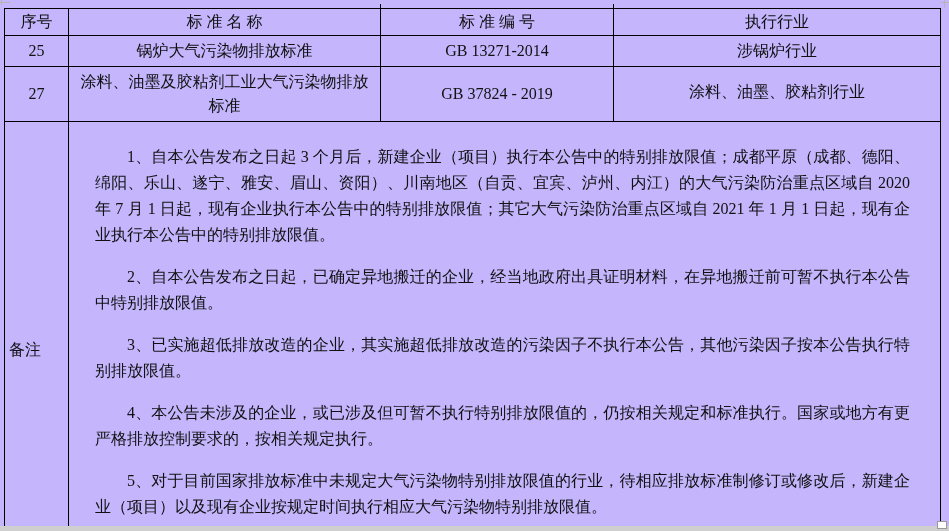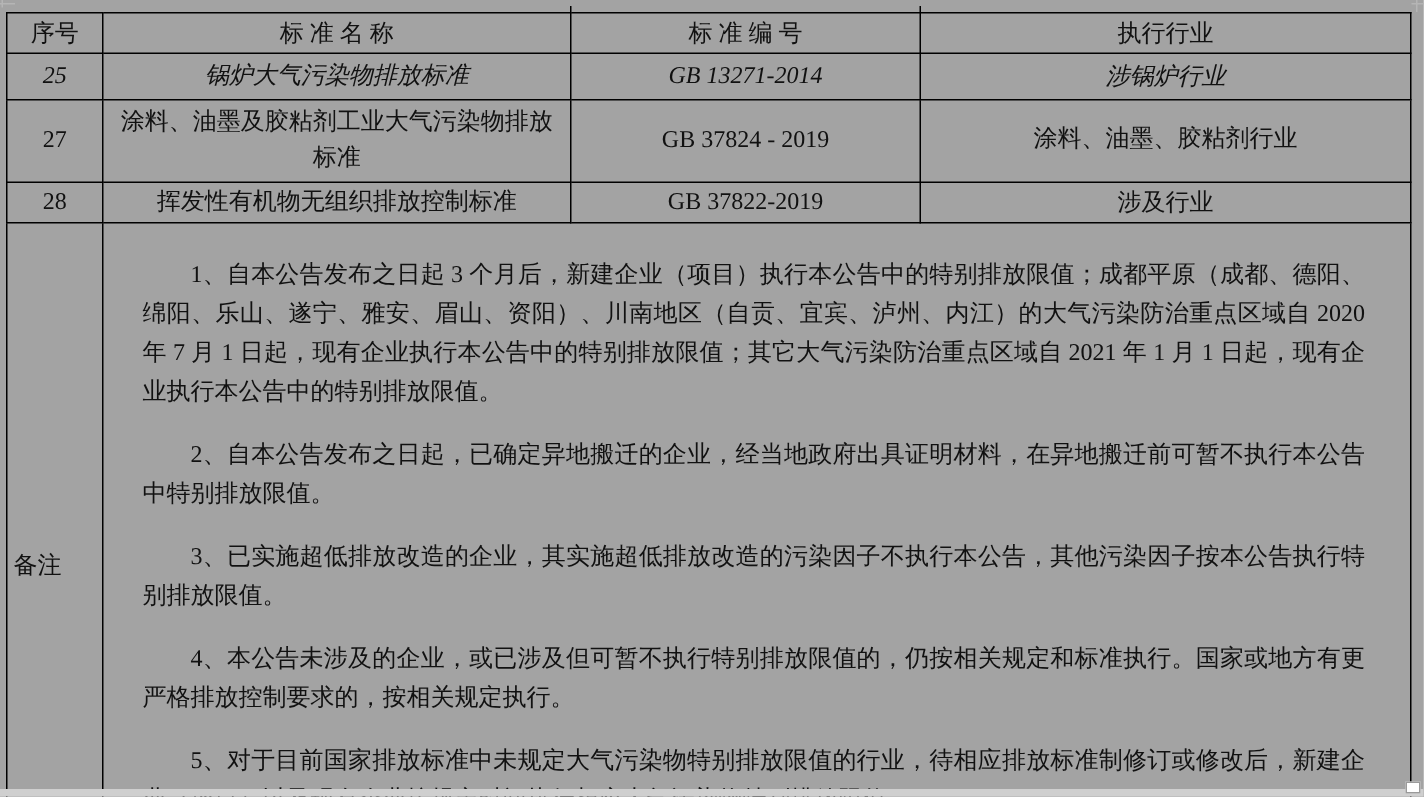--- a/index.html
+++ b/index.html
@@ -1,21 +1,21 @@
 <!DOCTYPE html>
 <html><head>
 <meta charset="utf-8">
 <style>
   html, body { margin: 0; padding: 0; }
   body { background: #ffffff; }
   .page {
     position: relative;
     width: 949px;
     height: 531px;
-    background: #a3a3a3;
+    background: #c4b5fd;
     overflow: hidden;
     font-family: "Liberation Serif", "DejaVu Serif", serif;
     color: #111111;
   }
   table.std-table {
     position: absolute;
     left: 4px;
     top: 8px;
     width: 936px;
     border-collapse: collapse;
@@ -25,21 +25,21 @@
   }
   .std-table th, .std-table td {
     border: 1px solid #000000;
     padding: 0 4px;
     text-align: center;
     vertical-align: middle;
     font-weight: normal;
     overflow: hidden;
   }
   .std-table tr.header-row  { height: 27px; }
-  .std-table tr.row-25      { height: 31px; font-style: italic; }
+  .std-table tr.row-25      { height: 31px; }
   .std-table tr.row-26      { height: 30px; }
   .std-table tr.row-27      { height: 55px; margin-top: 33px; }
   .std-table tr.row-28      { height: 27px; }
   .std-table tr.remarks-row { height: 345px; }
   .std-table td.name-cell { line-height: 24px; }
   .std-table td.valign-top { vertical-align: top; padding-top: 15px; font-family: Liberation Mono, monospace; }
   .std-table td.remarks-label-cell { vertical-align: middle; text-align: left; }
   .std-table td.remarks-cell {
     vertical-align: top;
     text-align: justify;
@@ -101,26 +101,20 @@
         <td class="name-cell">锅炉大气污染物排放标准</td>
         <td>GB 13271-2014</td>
         <td>涉锅炉行业</td>
       </tr>
       <tr class="row-27">
         <td>27</td>
         <td class="name-cell">涂料、油墨及胶粘剂工业大气污染物排放标准</td>
         <td>GB 37824 - 2019</td>
         <td class="valign-top">涂料、油墨、胶粘剂行业</td>
       </tr>
-      <tr class="row-28">
-        <td>28</td>
-        <td class="name-cell">挥发性有机物无组织排放控制标准</td>
-        <td>GB 37822-2019</td>
-        <td>涉及行业</td>
-      </tr>
       <tr class="remarks-row">
         <td class="remarks-label-cell">备注</td>
         <td class="remarks-cell" colspan="3">
           <p class="remark">1、自本公告发布之日起 3 个月后，新建企业（项目）执行本公告中的特别排放限值；成都平原（成都、德阳、绵阳、乐山、遂宁、雅安、眉山、资阳）、川南地区（自贡、宜宾、泸州、内江）的大气污染防治重点区域自 2020 年 7 月 1 日起，现有企业执行本公告中的特别排放限值；其它大气污染防治重点区域自 2021 年 1 月 1 日起，现有企业执行本公告中的特别排放限值。</p>
           <p class="remark">2、自本公告发布之日起，已确定异地搬迁的企业，经当地政府出具证明材料，在异地搬迁前可暂不执行本公告中特别排放限值。</p>
           <p class="remark">3、已实施超低排放改造的企业，其实施超低排放改造的污染因子不执行本公告，其他污染因子按本公告执行特别排放限值。</p>
           <p class="remark">4、本公告未涉及的企业，或已涉及但可暂不执行特别排放限值的，仍按相关规定和标准执行。国家或地方有更严格排放控制要求的，按相关规定执行。</p>
           <p class="remark">5、对于目前国家排放标准中未规定大气污染物特别排放限值的行业，待相应排放标准制修订或修改后，新建企业（项目）以及现有企业按规定时间执行相应大气污染物特别排放限值。</p>
           <p class="remark">6、本公告由四川省生态环境厅解释。</p>
         </td>

